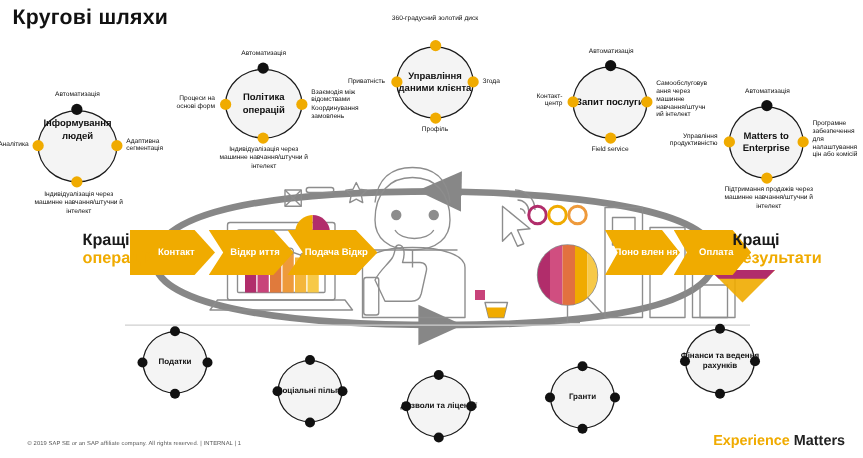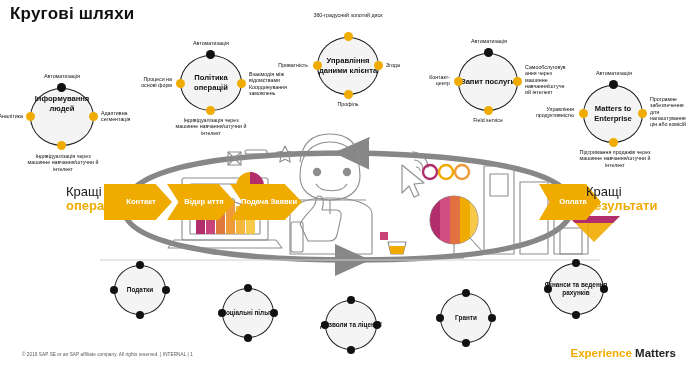--- a/index.html
+++ b/index.html
@@ -57,21 +57,21 @@
     display:flex;align-items:center;justify-content:center;
     text-align:center;
     color:#ffffff;font-weight:bold;font-size:7.6px;line-height:9.5px;
     clip-path:polygon(0 0, 76% 0, 100% 50%, 76% 100%, 0 100%, 17% 50%);
     padding-left:6px;box-sizing:border-box;
   }
   .chev.first{clip-path:polygon(0 0, 76% 0, 100% 50%, 76% 100%, 0 100%, 0 50%);}
 
   
   .outcome{position:absolute;}
-  .outcome .top{font-size:13px;font-weight:normal;color:#1a1a1a;line-height:14px;}
+  .outcome .top{font-size:13px;font-weight:bold;color:#1a1a1a;line-height:14px;}
   .outcome .bot{font-size:13px;font-weight:bold;color:#F0AB00;line-height:14px;}
 
   
   .bnode{position:absolute;}
   .bnode .ring{
     position:absolute;border-radius:50%;
     background:#f4f4f4;border:1.4px solid #1a1a1a;box-sizing:border-box;
   }
   .bnode .ctitle{
     position:absolute;text-align:center;font-size:6.4px;font-weight:bold;
@@ -260,21 +260,22 @@
     <div class="dot" style="left:638px;top:109px;width:9px;height:9px;"></div>
     <div class="dot" style="left:609px;top:138px;width:9px;height:9px;"></div>
     <div class="lbl c" style="left:580px;top:70px;width:68px;">Автоматизація</div>
     <div class="lbl l" style="left:534px;top:106px;width:40px;">Управління продуктивністю</div>
     <div class="lbl r" style="left:650px;top:96px;width:40px;">Програмне забезпечення для налаштування цін або комісій</div>
     <div class="lbl c" style="left:578px;top:149px;width:74px;">Підтримання продажів через машинне навчання/штучни й інтелект</div>
   </div>
 
   <div class="chev first" style="left:104px;top:184px;width:68px;height:36px;">Контакт</div>
   <div class="chev" style="left:167px;top:184px;width:68px;height:36px;">Відкр иття</div>
-  <div class="chev" style="left:230px;top:184px;width:72px;height:36px;">Подача Заявки</div>
+  <div class="chev" style="left:230px;top:184px;width:72px;height:36px;">Подача Відкр</div>
+  <div class="chev" style="left:484px;top:184px;width:60px;height:36px;">Поно влен ня</div>
   <div class="chev" style="left:539px;top:184px;width:62px;height:36px;">Оплата</div>
 
   <div class="outcome" style="left:66px;top:185px;">
     <div class="top">Кращі</div>
     <div class="bot">операцій</div>
   </div>
   <div class="outcome" style="left:586px;top:185px;">
     <div class="top">Кращі</div>
     <div class="bot">результати</div>
   </div>

